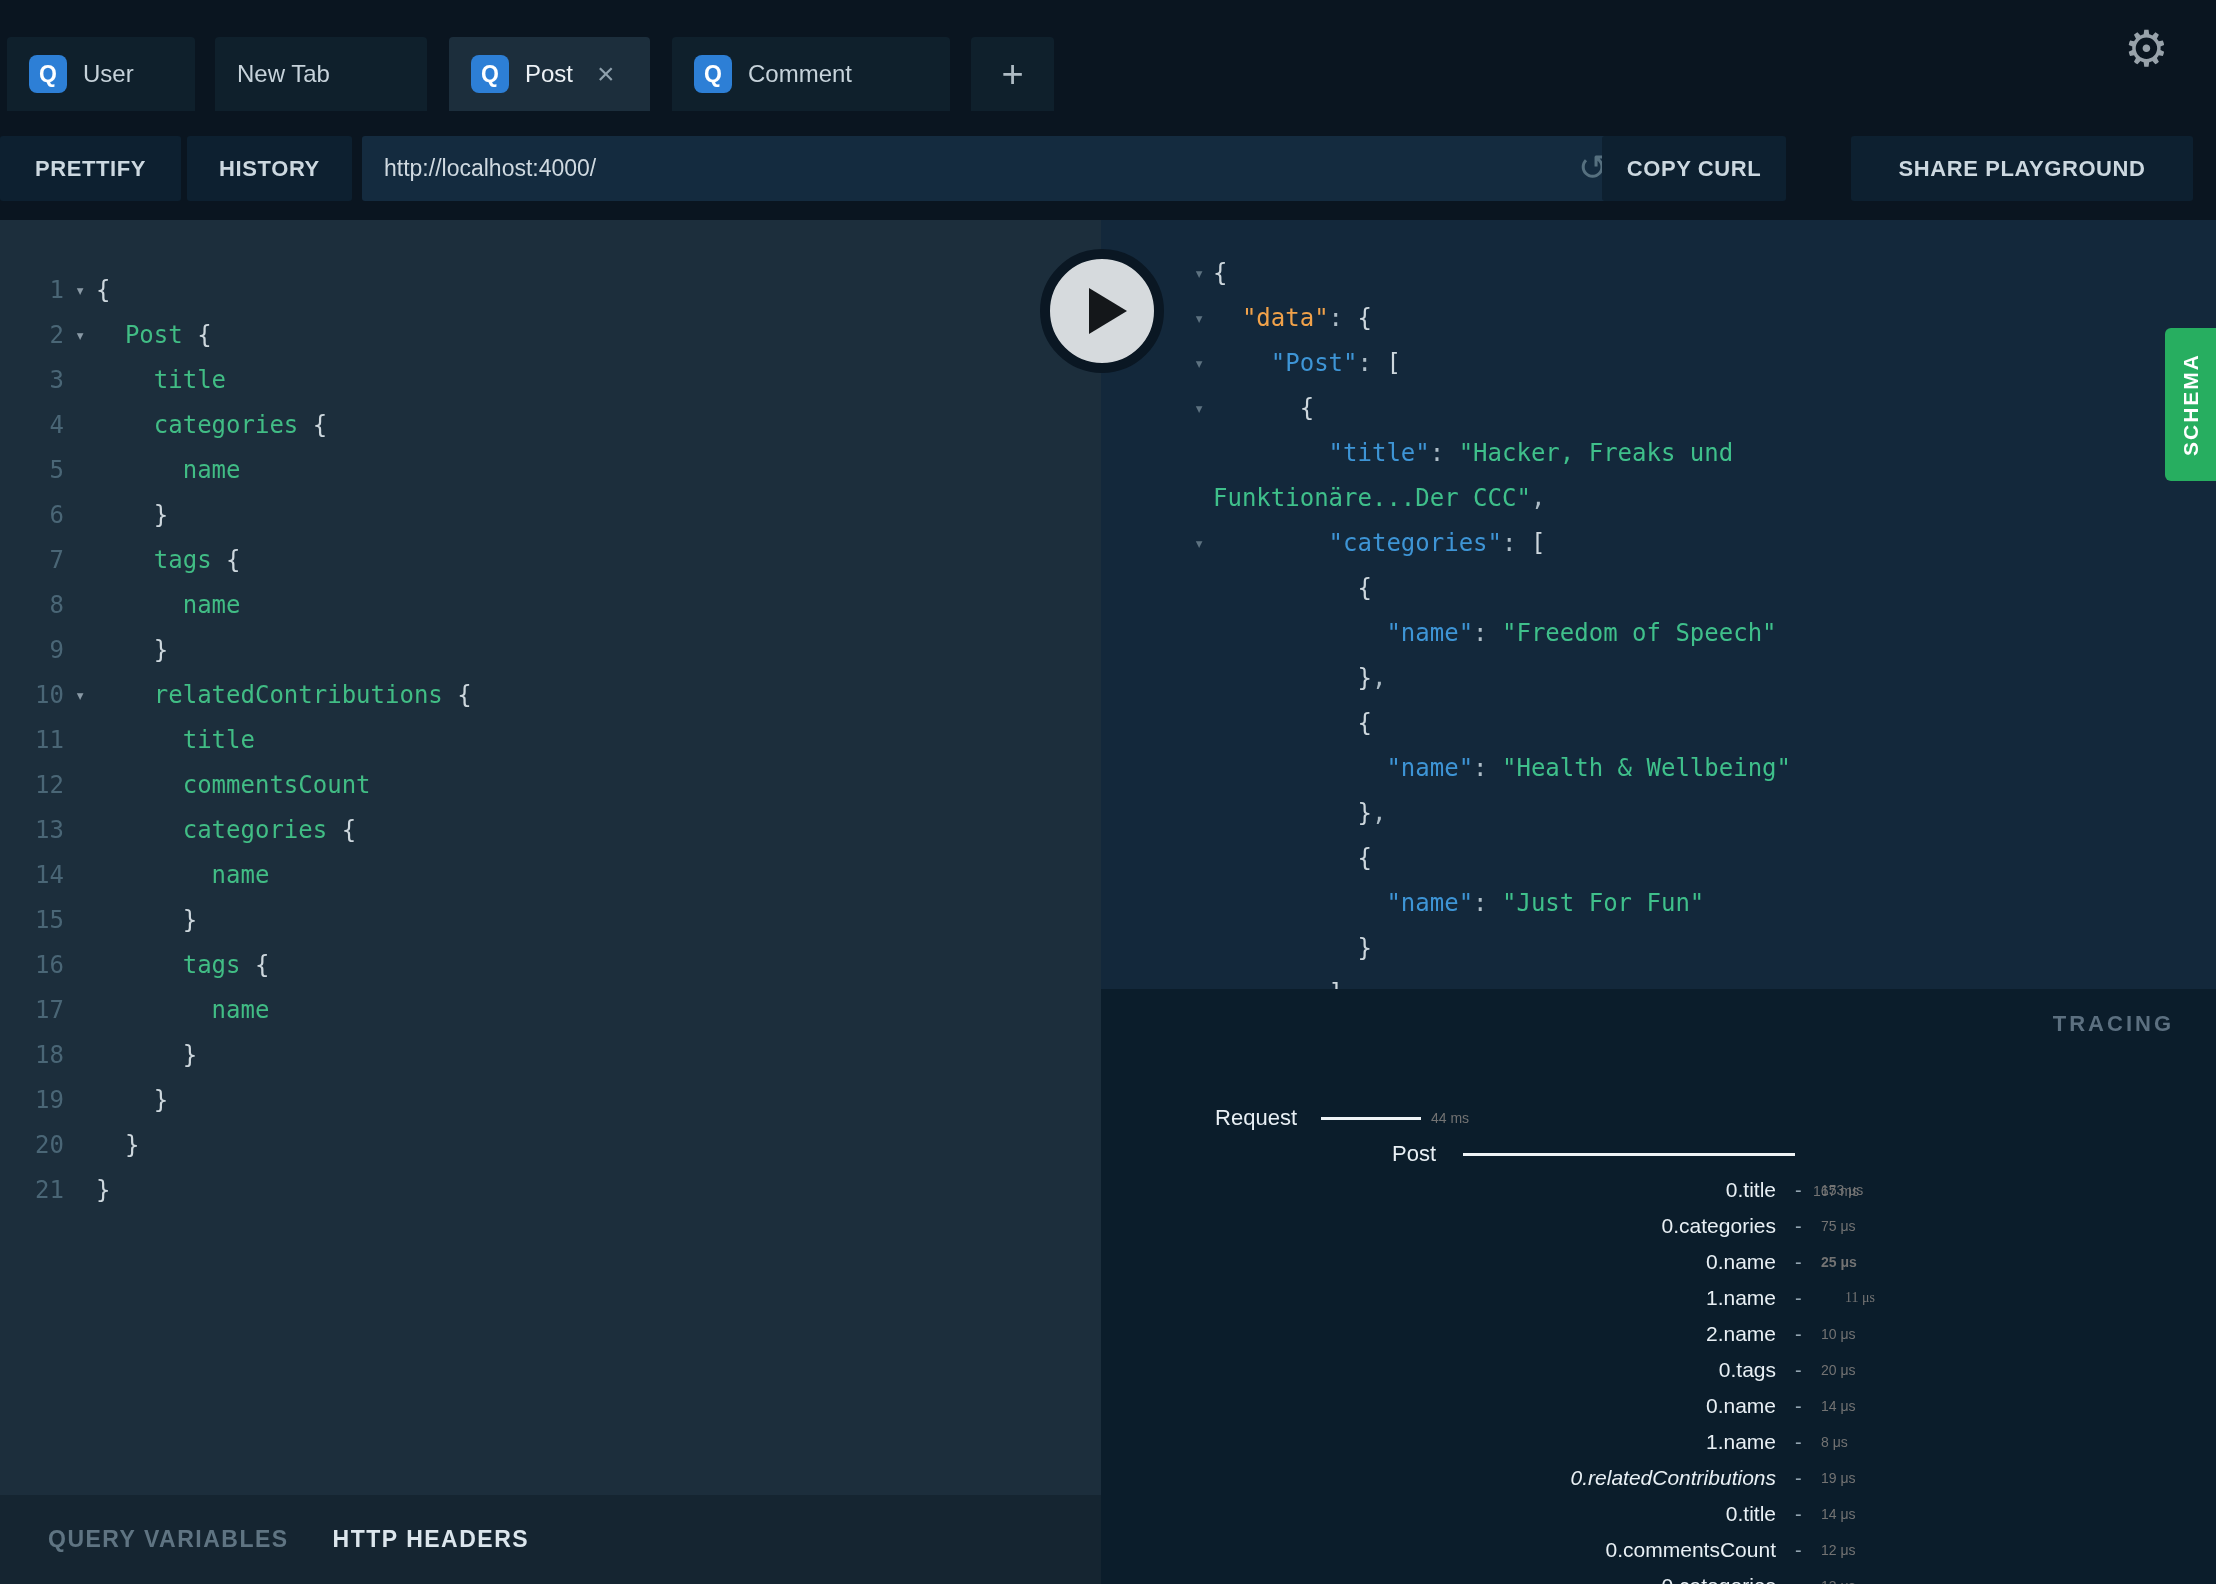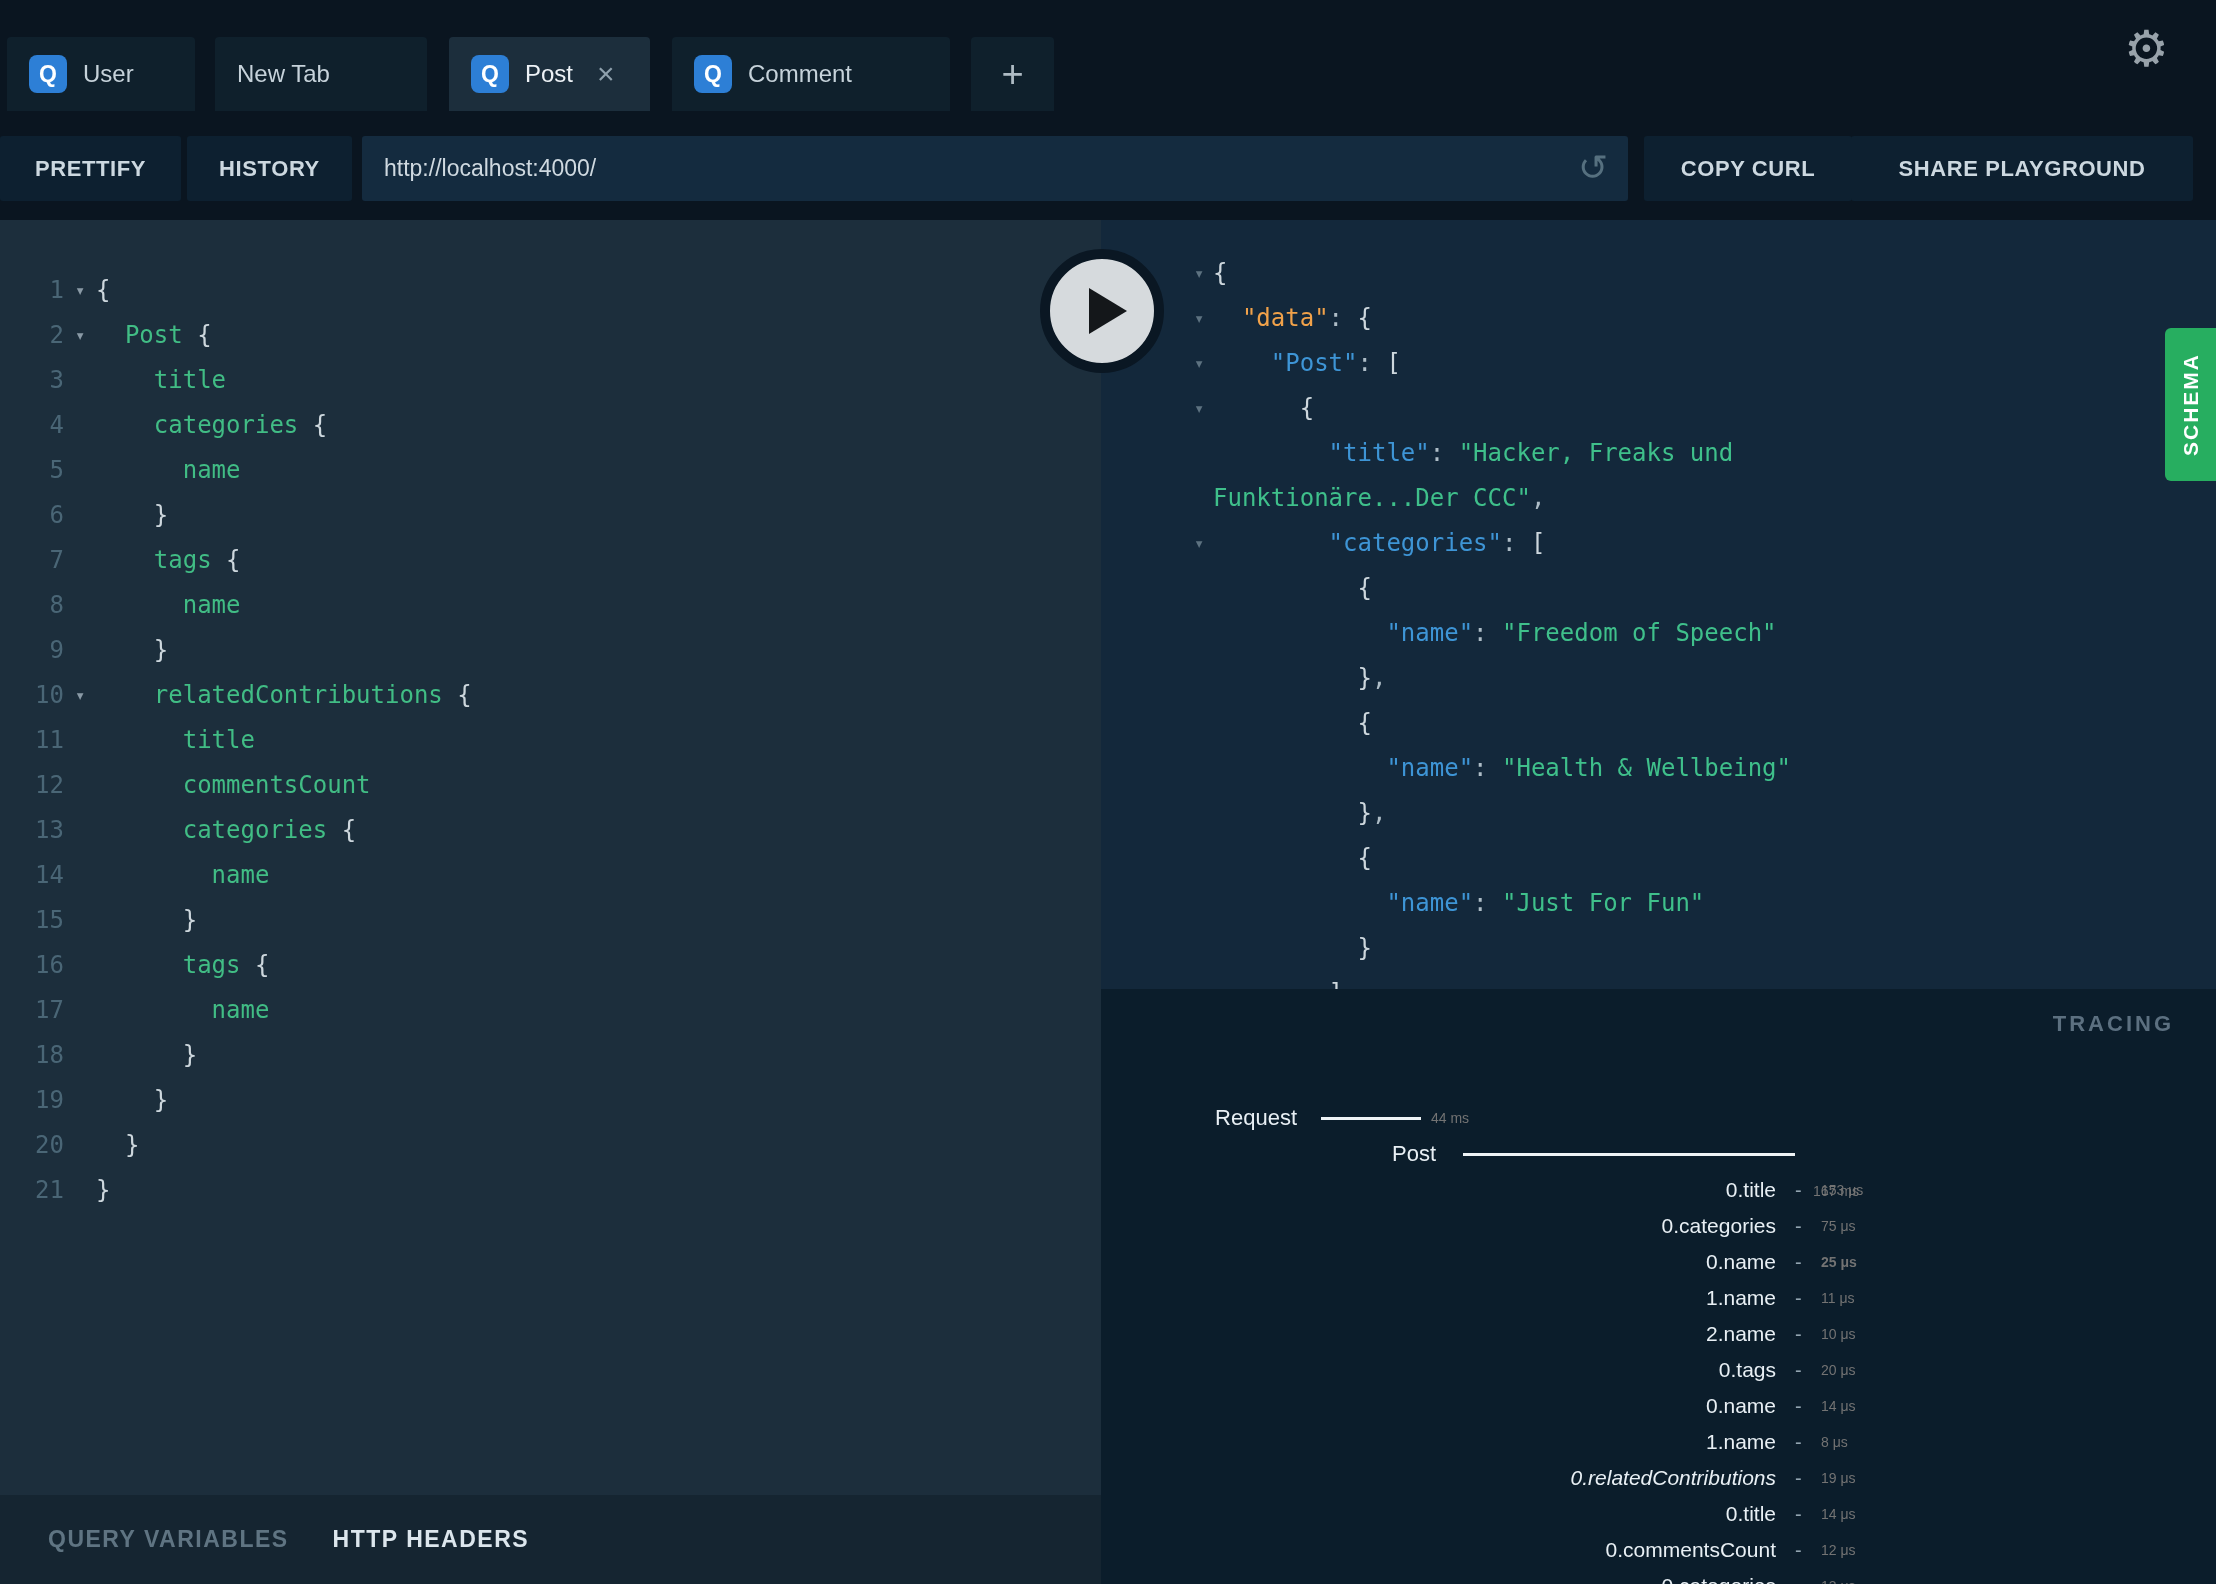--- a/index.html
+++ b/index.html
@@ -111,21 +111,21 @@
     <span>+</span>
   </div>
   <div class="gear">⚙</div>
 </div>
 
 <div>
   <button class="tb-btn" style="left:0;width:181px">PRETTIFY</button>
   <button class="tb-btn" style="left:187px;width:165px">HISTORY</button>
   <input id="url-input" value="http://localhost:4000/" style="">
   <span class="reload-icon">↺</span>
-  <button class="tb-btn" style="left:1644px;width:208px">COPY CURL</button>
+  <button class="tb-btn" style="left:1602px;width:184px">COPY CURL</button>
   <button class="tb-btn" style="left:1851px;width:342px">SHARE PLAYGROUND</button>
 </div>
 
 <div id="query-pane">
   <div class="code-area" id="query-lines">
       <div class="code-line"><span class="ln">1</span><span class="fold">▾</span><span class="tk-brace">{</span></div>
       <div class="code-line"><span class="ln">2</span><span class="fold">▾</span><span class="tk-plain">  </span><span class="tk-field">Post</span><span class="tk-brace"> {</span></div>
       <div class="code-line"><span class="ln">3</span><span class="fold"></span><span class="tk-plain">    </span><span class="tk-field">title</span></div>
       <div class="code-line"><span class="ln">4</span><span class="fold"></span><span class="tk-plain">    </span><span class="tk-field">categories</span><span class="tk-brace"> {</span></div>
       <div class="code-line"><span class="ln">5</span><span class="fold"></span><span class="tk-plain">      </span><span class="tk-field">name</span></div>
@@ -202,21 +202,21 @@
         <span class="trace-value" style="left: 720px;">75 μs</span>
       </div>
       <div class="trace-row">
         <span class="trace-label" style="width: 675px;">0.name</span>
         <span class="trace-dash">-</span>
         <span class="trace-value" style="left: 720px; font-weight: bold;">25 μs</span>
       </div>
       <div class="trace-row">
         <span class="trace-label" style="width: 675px;">1.name</span>
         <span class="trace-dash">-</span>
-        <span class="trace-value" style="left: 720px;">11 μs</span>
+        <span class="trace-value" style="left: 744px; font-family: Liberation Serif, serif;">11 μs</span>
       </div>
       <div class="trace-row">
         <span class="trace-label" style="width: 675px;">2.name</span>
         <span class="trace-dash">-</span>
         <span class="trace-value" style="left: 720px;">10 μs</span>
       </div>
       <div class="trace-row">
         <span class="trace-label" style="width: 675px;">0.tags</span>
         <span class="trace-dash">-</span>
         <span class="trace-value" style="left: 720px;">20 μs</span>

